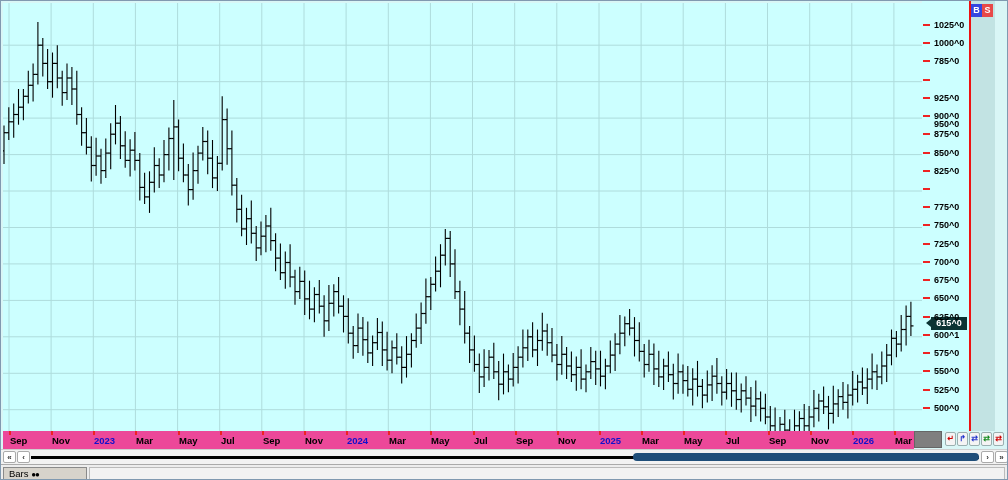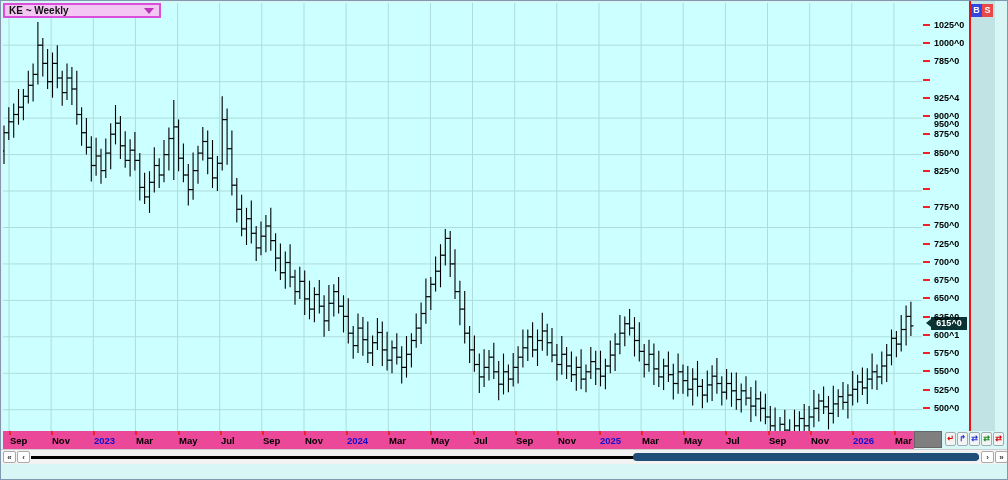--- a/index.html
+++ b/index.html
@@ -644,40 +644,36 @@
         <line x1="898.2" y1="326.5" x2="900.8" y2="326.5" stroke="#000000" stroke-width="1.2"></line>
         <line x1="903.1" y1="302.5" x2="903.1" y2="342.6" stroke="#000000" stroke-width="1.1"></line>
         <line x1="900.5" y1="326.5" x2="903.1" y2="326.5" stroke="#000000" stroke-width="1.2"></line>
         <line x1="903.1" y1="313.4" x2="905.7" y2="313.4" stroke="#000000" stroke-width="1.2"></line>
         <line x1="907.9" y1="298.8" x2="907.9" y2="333.1" stroke="#000000" stroke-width="1.1"></line>
         <line x1="905.3" y1="313.4" x2="907.9" y2="313.4" stroke="#000000" stroke-width="1.2"></line>
         <line x1="907.9" y1="322.9" x2="910.5" y2="322.9" stroke="#000000" stroke-width="1.2"></line>
       </svg>
   </div>
 
-  <div id="symbox">
-    <span class="lbl">KE ~ Weekly</span>
-    <span class="arr"></span>
-  </div>
 
   <div id="paxis">
     <div id="ptag" style="top: 316px;">
       <span class="notch"></span>
       <span>615^0</span>
     </div>
   <div class="ptick" style="top: 23px;"></div>
       <div class="plab" style="top: 19px;">1025^0</div>
       <div class="ptick" style="top: 41px;"></div>
       <div class="plab" style="top: 37px;">1000^0</div>
       <div class="ptick" style="top: 59px;"></div>
       <div class="plab" style="top: 55px;">785^0</div>
       <div class="ptick" style="top: 78px;"></div>
       <div class="plab" style="top: 74px; margin-top: 44px;">950^0</div>
       <div class="ptick" style="top: 96px;"></div>
-      <div class="plab" style="top: 92px;">925^4</div>
+      <div class="plab" style="top: 92px;">925^0</div>
       <div class="ptick" style="top: 114px;"></div>
       <div class="plab" style="top: 110px;">900^0</div>
       <div class="ptick" style="top: 132px;"></div>
       <div class="plab" style="top: 128px;">875^0</div>
       <div class="ptick" style="top: 151px;"></div>
       <div class="plab" style="top: 147px;">850^0</div>
       <div class="ptick" style="top: 169px;"></div>
       <div class="plab" style="top: 165px;">825^0</div>
       <div class="ptick" style="top: 187px;"></div>
       <div class="plab" style="top: 181px; margin-left: 40px;">800^0</div>
@@ -774,14 +770,21 @@
 
   <div id="scrollrow">
     <div id="sctrack"></div>
     <div id="scthumb"></div>
   <div class="scb" style="left: 2px;">«</div>
       <div class="scb" style="left: 16px;">‹</div>
       <div class="scb" style="left: 980px;">›</div>
       <div class="scb" style="left: 994px;">»</div>
     </div>
 
+  <div id="tabrow">
+    <div id="barstab">
+      <span>Bars</span>
+      <span class="dots">●●</span>
+    </div>
+    <div id="tabfield"></div>
+  </div>
 
 </div>
 
 </body></html>

